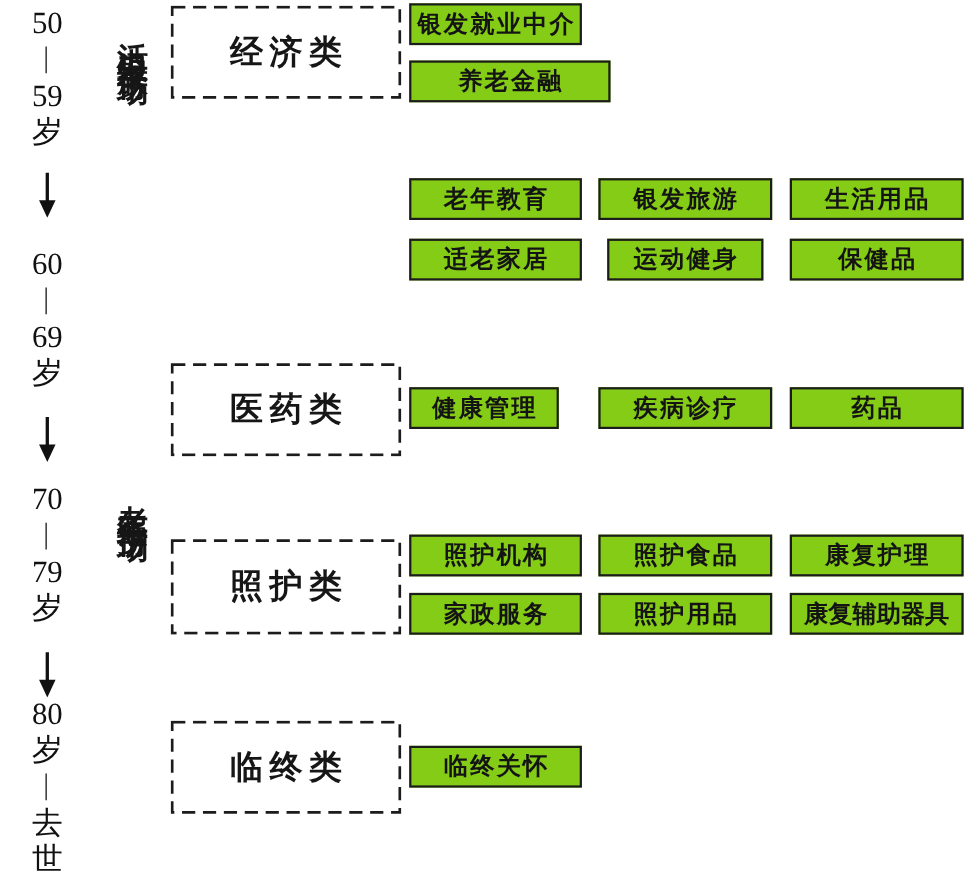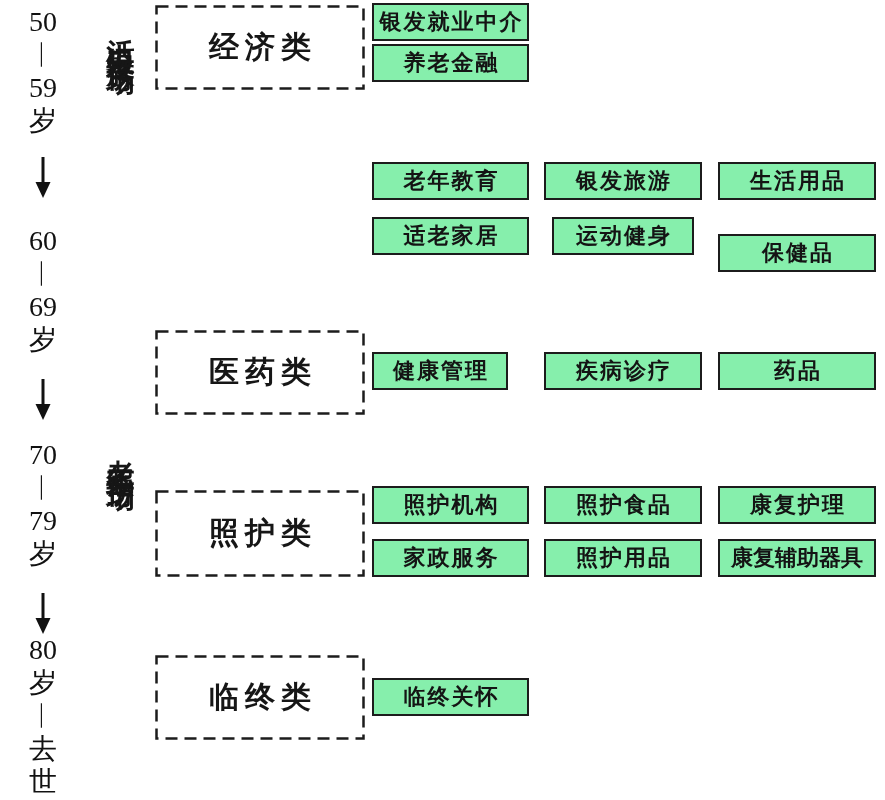--- a/index.html
+++ b/index.html
@@ -46,21 +46,21 @@
     text-indent: 6px; color: #161616;
   }
 
   
   .item {
     position: absolute; height: 38px;
     border: 2.5px solid #1c1c1c;
     box-sizing: border-box;
     display: flex; align-items: center; justify-content: center;
     font-size: 22px; font-weight: 600; letter-spacing: 2px;
-    text-indent: 2px; color: #141414; background: #86efac;
+    text-indent: 2px; color: #141414; background: #84cc16;
     white-space: nowrap;
   }
 </style>
 </head>
 <body>
 
 <div class="canvas">
 
   <div class="age-axis">
 
@@ -135,28 +135,28 @@
   </div>
 
   <div class="cat" style="top:655px;height:85px">
     <svg width="210" height="85">
       <rect x="1.5" y="1.5" width="207" height="82" fill="none" stroke="#1c1c1c" stroke-width="2.5" stroke-dasharray="12 7"></rect>
     </svg>
     <span class="cat-label">临终类</span>
   </div>
 
   <div class="item" style="left:372px;top:3px;width:157px">银发就业中介</div>
-  <div class="item" style="left:372px;top:44px;width:157px">养老金融</div>
+  <div class="item" style="left:372px;top:55px;width:183px">养老金融</div>
 
   <div class="item" style="left:372px;top:162px;width:157px">老年教育</div>
   <div class="item" style="left:544px;top:162px;width:158px">银发旅游</div>
   <div class="item" style="left:718px;top:162px;width:158px">生活用品</div>
   <div class="item" style="left:372px;top:217px;width:157px">适老家居</div>
   <div class="item" style="left:552px;top:217px;width:142px">运动健身</div>
-  <div class="item" style="left:718px;top:234px;width:158px">保健品</div>
+  <div class="item" style="left:718px;top:217px;width:158px">保健品</div>
 
   <div class="item" style="left:372px;top:352px;width:136px">健康管理</div>
   <div class="item" style="left:544px;top:352px;width:158px">疾病诊疗</div>
   <div class="item" style="left:718px;top:352px;width:158px">药品</div>
 
   <div class="item" style="left:372px;top:486px;width:157px">照护机构</div>
   <div class="item" style="left:544px;top:486px;width:158px">照护食品</div>
   <div class="item" style="left:718px;top:486px;width:158px">康复护理</div>
   <div class="item" style="left:372px;top:539px;width:157px">家政服务</div>
   <div class="item" style="left:544px;top:539px;width:158px">照护用品</div>

